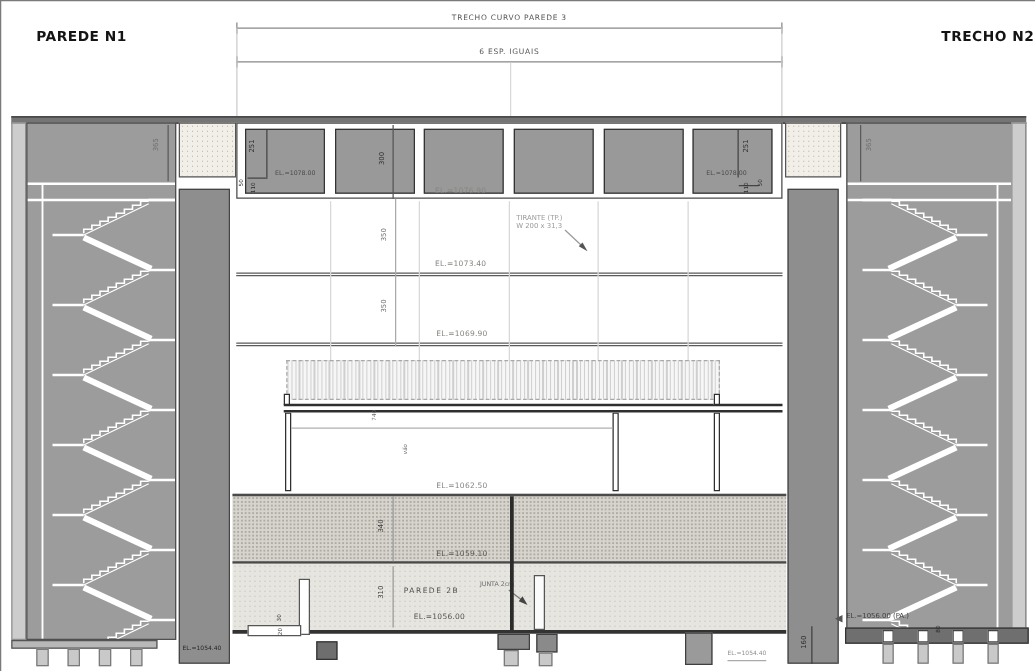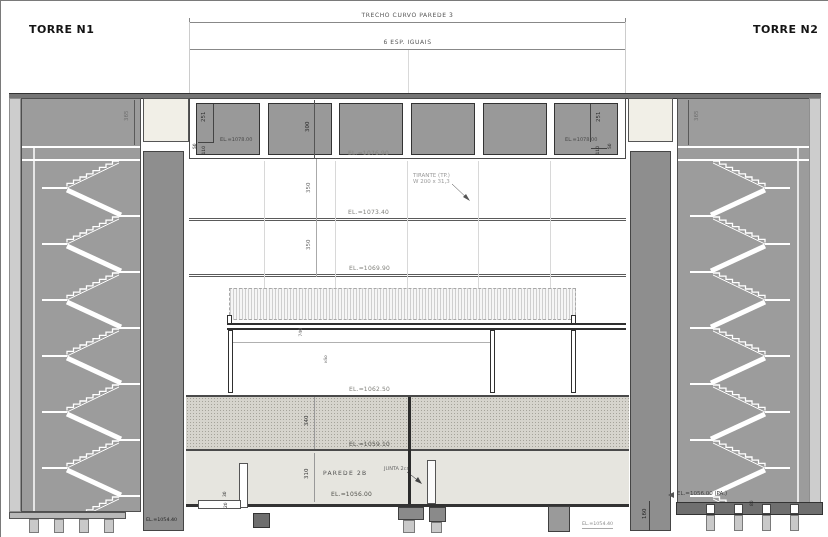--- a/index.html
+++ b/index.html
@@ -49,22 +49,22 @@
       <g id="flight" stroke="#fff" fill="none">
         <line x1="97" y1="0" x2="120" y2="0" stroke-width="2"></line>
         <path d="M97 1 h-6.5 v3.2 h-6.5 v3.2 h-6.5 v3.2 h-6.5 v3.2 h-6.5 v3.2 h-6.5 v3.2 h-6.5 v3.2 h-6.5 v3.2" stroke-width="1.3"></path>
         <line x1="97" y1="3" x2="45" y2="28" stroke-width="1"></line>
         <line x1="20" y1="28" x2="45" y2="28" stroke-width="2"></line>
         <line x1="45" y1="30" x2="99" y2="55" stroke-width="5"></line>
       </g>
     </defs>
   </svg>
 
-  <div class="ttl" style="left:28px;top:22px">TORRE N1</div>
-  <div class="ttl" style="left:752px;top:22px">TORRE N2</div>
+  <div class="ttl" style="left:28px;top:22px">PAREDE N1</div>
+  <div class="ttl" style="left:752px;top:22px">TRECHO N2</div>
 
   <div class="dimlabel" style="left:188px;top:11px;width:437px;text-align:center">TRECHO CURVO PAREDE 3</div>
   <div class="ln" style="left:188px;top:21px;width:437px;height:1px"></div>
   <div class="ln" style="left:188px;top:17px;width:1px;height:9px"></div>
   <div class="ln" style="left:624px;top:17px;width:1px;height:9px"></div>
   <div class="dimlabel" style="left:188px;top:38px;width:437px;text-align:center">6 ESP. IGUAIS</div>
   <div class="ln" style="left:188px;top:48px;width:437px;height:1px"></div>
   <div class="ln" style="left:188px;top:44px;width:1px;height:9px"></div>
   <div class="ln" style="left:624px;top:44px;width:1px;height:9px"></div>
   <div class="ext" style="left:188px;top:21px;width:1px;height:76px"></div>

